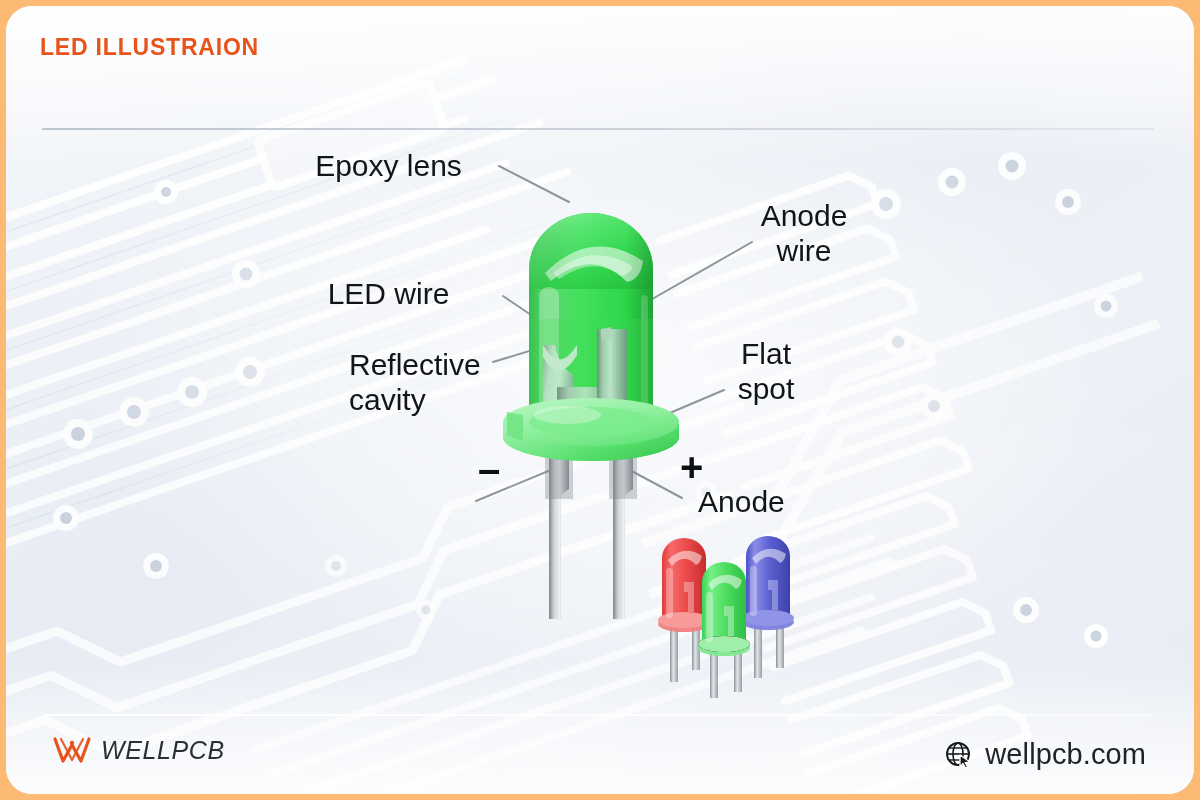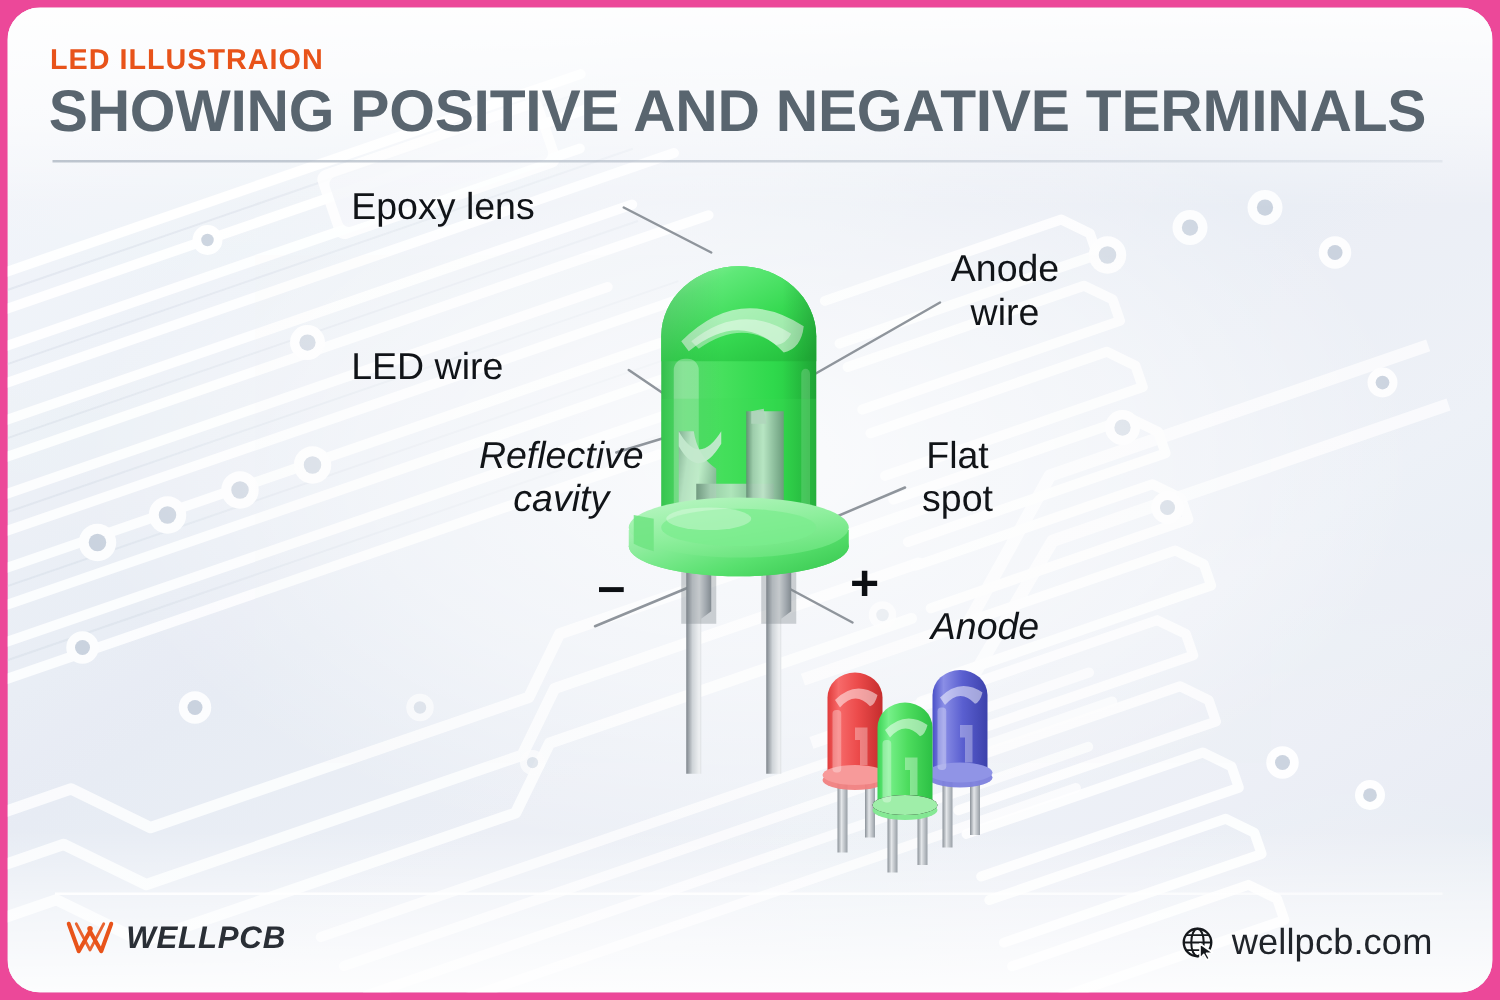--- a/index.html
+++ b/index.html
@@ -12,21 +12,21 @@
     width: 1200px;
     height: 800px;
     overflow: hidden;
     font-family: "Liberation Sans", sans-serif;
   }
 
   #stage {
     position: relative;
     width: 1200px;
     height: 800px;
-    background: #ec4899;
+    background: #fdba74;
   }
 
   
   #card {
     position: absolute;
     left: 6px;
     top: 6px;
     width: 1188px;
     height: 788px;
     border-radius: 26px;
@@ -114,21 +114,21 @@
   #brand {
     position: absolute;
     left: 46px;
     top: 728px;
     display: flex;
     align-items: center;
     gap: 9px;
   }
   #brand-word {
     font-size: 25px;
-    font-weight: bold;
+    font-weight: normal;
     font-style: italic;
     letter-spacing: 0.6px;
     color: #2a2f36;
   }
   #site {
     position: absolute;
     right: 48px;
     top: 732px;
     display: flex;
     align-items: center;
@@ -141,23 +141,23 @@
   }
 
   
   .callout {
     position: absolute;
     font-size: 30px;
     color: #111418;
     line-height: 1.17;
     white-space: pre-line;
   }
-  .callout.right-al { text-align: left; }
+  .callout.right-al { text-align: center; }
   .callout.center-al { text-align: center; }
-  .callout.left-al { text-align: center; font-style: italic; }
+  .callout.left-al { text-align: left; }
 
   .sign {
     position: absolute;
     font-size: 40px;
     font-weight: bold;
     color: #0c0f13;
     line-height: 1;
   }
 
   
@@ -316,21 +316,20 @@
           <circle cx="626" cy="444" r="4" fill="#ccd5e0"></circle>
       </g>
     </svg>
 
     <div id="bg-vignette"></div>
     <div id="bg-topfade"></div>
     <div id="bg-botfade"></div>
 
     <div id="header">
       <div id="kicker">LED ILLUSTRAION</div>
-      <div id="headline">SHOWING POSITIVE AND NEGATIVE TERMINALS</div>
     </div>
     <div id="header-rule"></div>
 
     <svg id="leaders" viewBox="0 0 1188 788">
       <g stroke="#8f959c" stroke-width="2" fill="none" stroke-linecap="round">
 
         <line x1="493" y1="160" x2="563" y2="196"></line>
 
         <line x1="497" y1="290" x2="584" y2="349"></line>
 
@@ -350,21 +349,21 @@
 
     <div class="callout right-al" style="left:275px; top:270px; width:215px;">LED wire</div>
 
     <div class="callout left-al" style="left:343px; top:341px; width:200px;">Reflective
 cavity</div>
 
 
     <div class="callout center-al" style="left:730px; top:192px; width:136px;">Anode
 wire</div>
 
-    <div class="callout center-al" style="left:702px; top:341px; width:116px;">Flat
+    <div class="callout center-al" style="left:702px; top:330px; width:116px;">Flat
 spot</div>
 
     <div class="callout left-al" style="left:692px; top:478px; width:180px;">Anode</div>
 
     <div class="sign" style="left:472px; top:443px;">–</div>
     <div class="sign" style="left:674px; top:441px;">+</div>
 
     <svg id="led-main" viewBox="0 0 210 500">
       <defs>
         <linearGradient id="bodyGrad" x1="0" y1="0" x2="1" y2="0">

